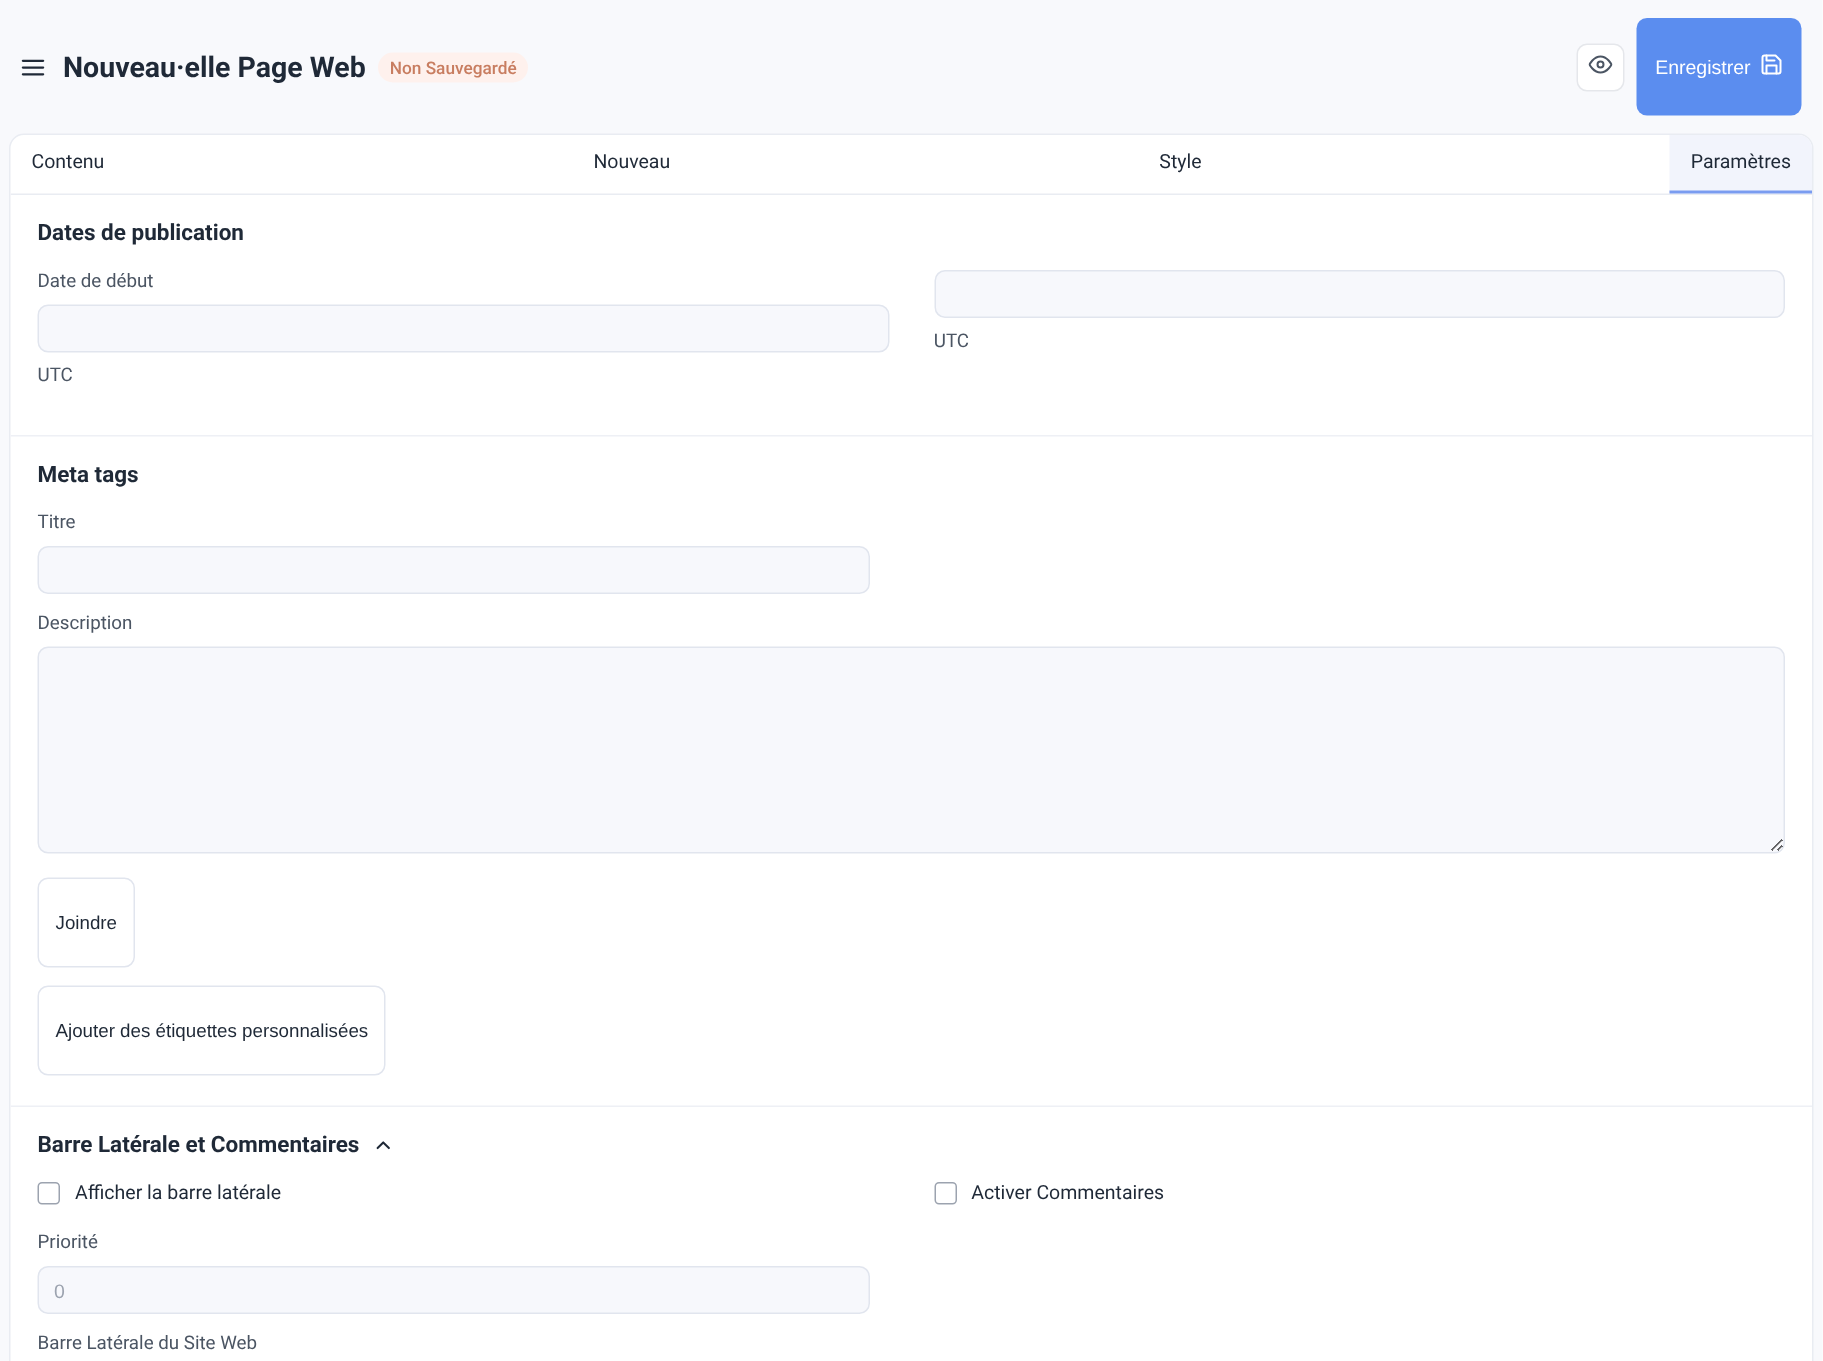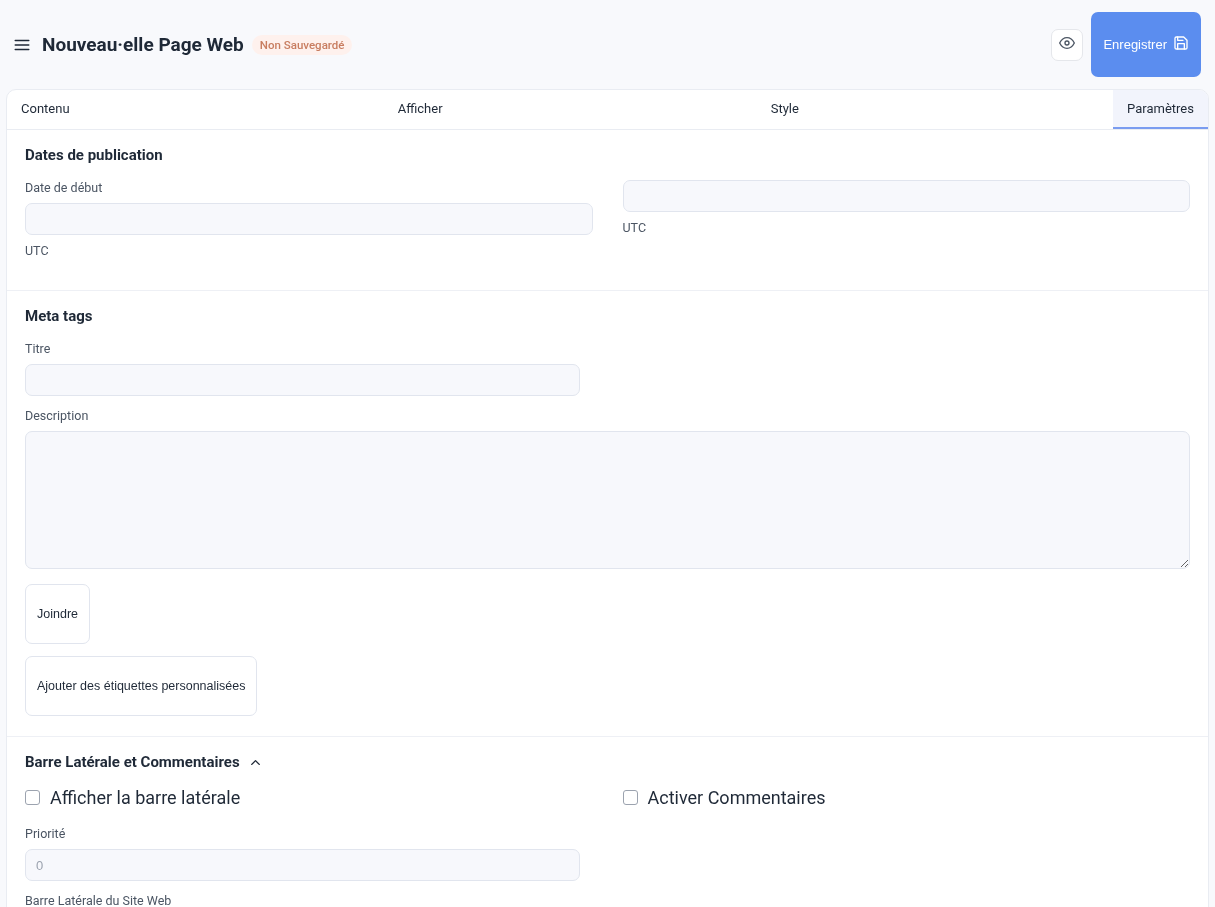--- a/index.html
+++ b/index.html
@@ -181,21 +181,21 @@
     .checkbox {
       width: 15px;
       height: 15px;
       border: 1.5px solid #9ca3af;
       border-radius: 3px;
       cursor: pointer;
       background: #fff;
       flex-shrink: 0;
     }
     .checkbox-label {
-      font-size: 18px;
+      font-size: 13px;
       color: #1f2937;
     }
     .chevron-icon {
       display: inline-flex;
       color: #1f2937;
       cursor: pointer;
     }
     .input::placeholder {
       color: #9ca3af;
     }
@@ -233,21 +233,21 @@
             <polyline points="7 3 7 8 15 8"></polyline>
           </svg>
       </span>
     </button>
   </div>
 </div>
 
 <div class="tabs-card">
   <div class="tabs">
     <div class="tab">Contenu</div>
-    <div class="tab">Afficher</div>
+    <div class="tab">Nouveau</div>
     <div class="tab">Style</div>
     <div class="tab active">Paramètres</div>
   </div>
 
   <div class="section">
     <div class="section-title">Dates de publication</div>
     <div class="row">
       <div class="col">
         <div class="field">
           <label class="field-label">Date de début</label>

